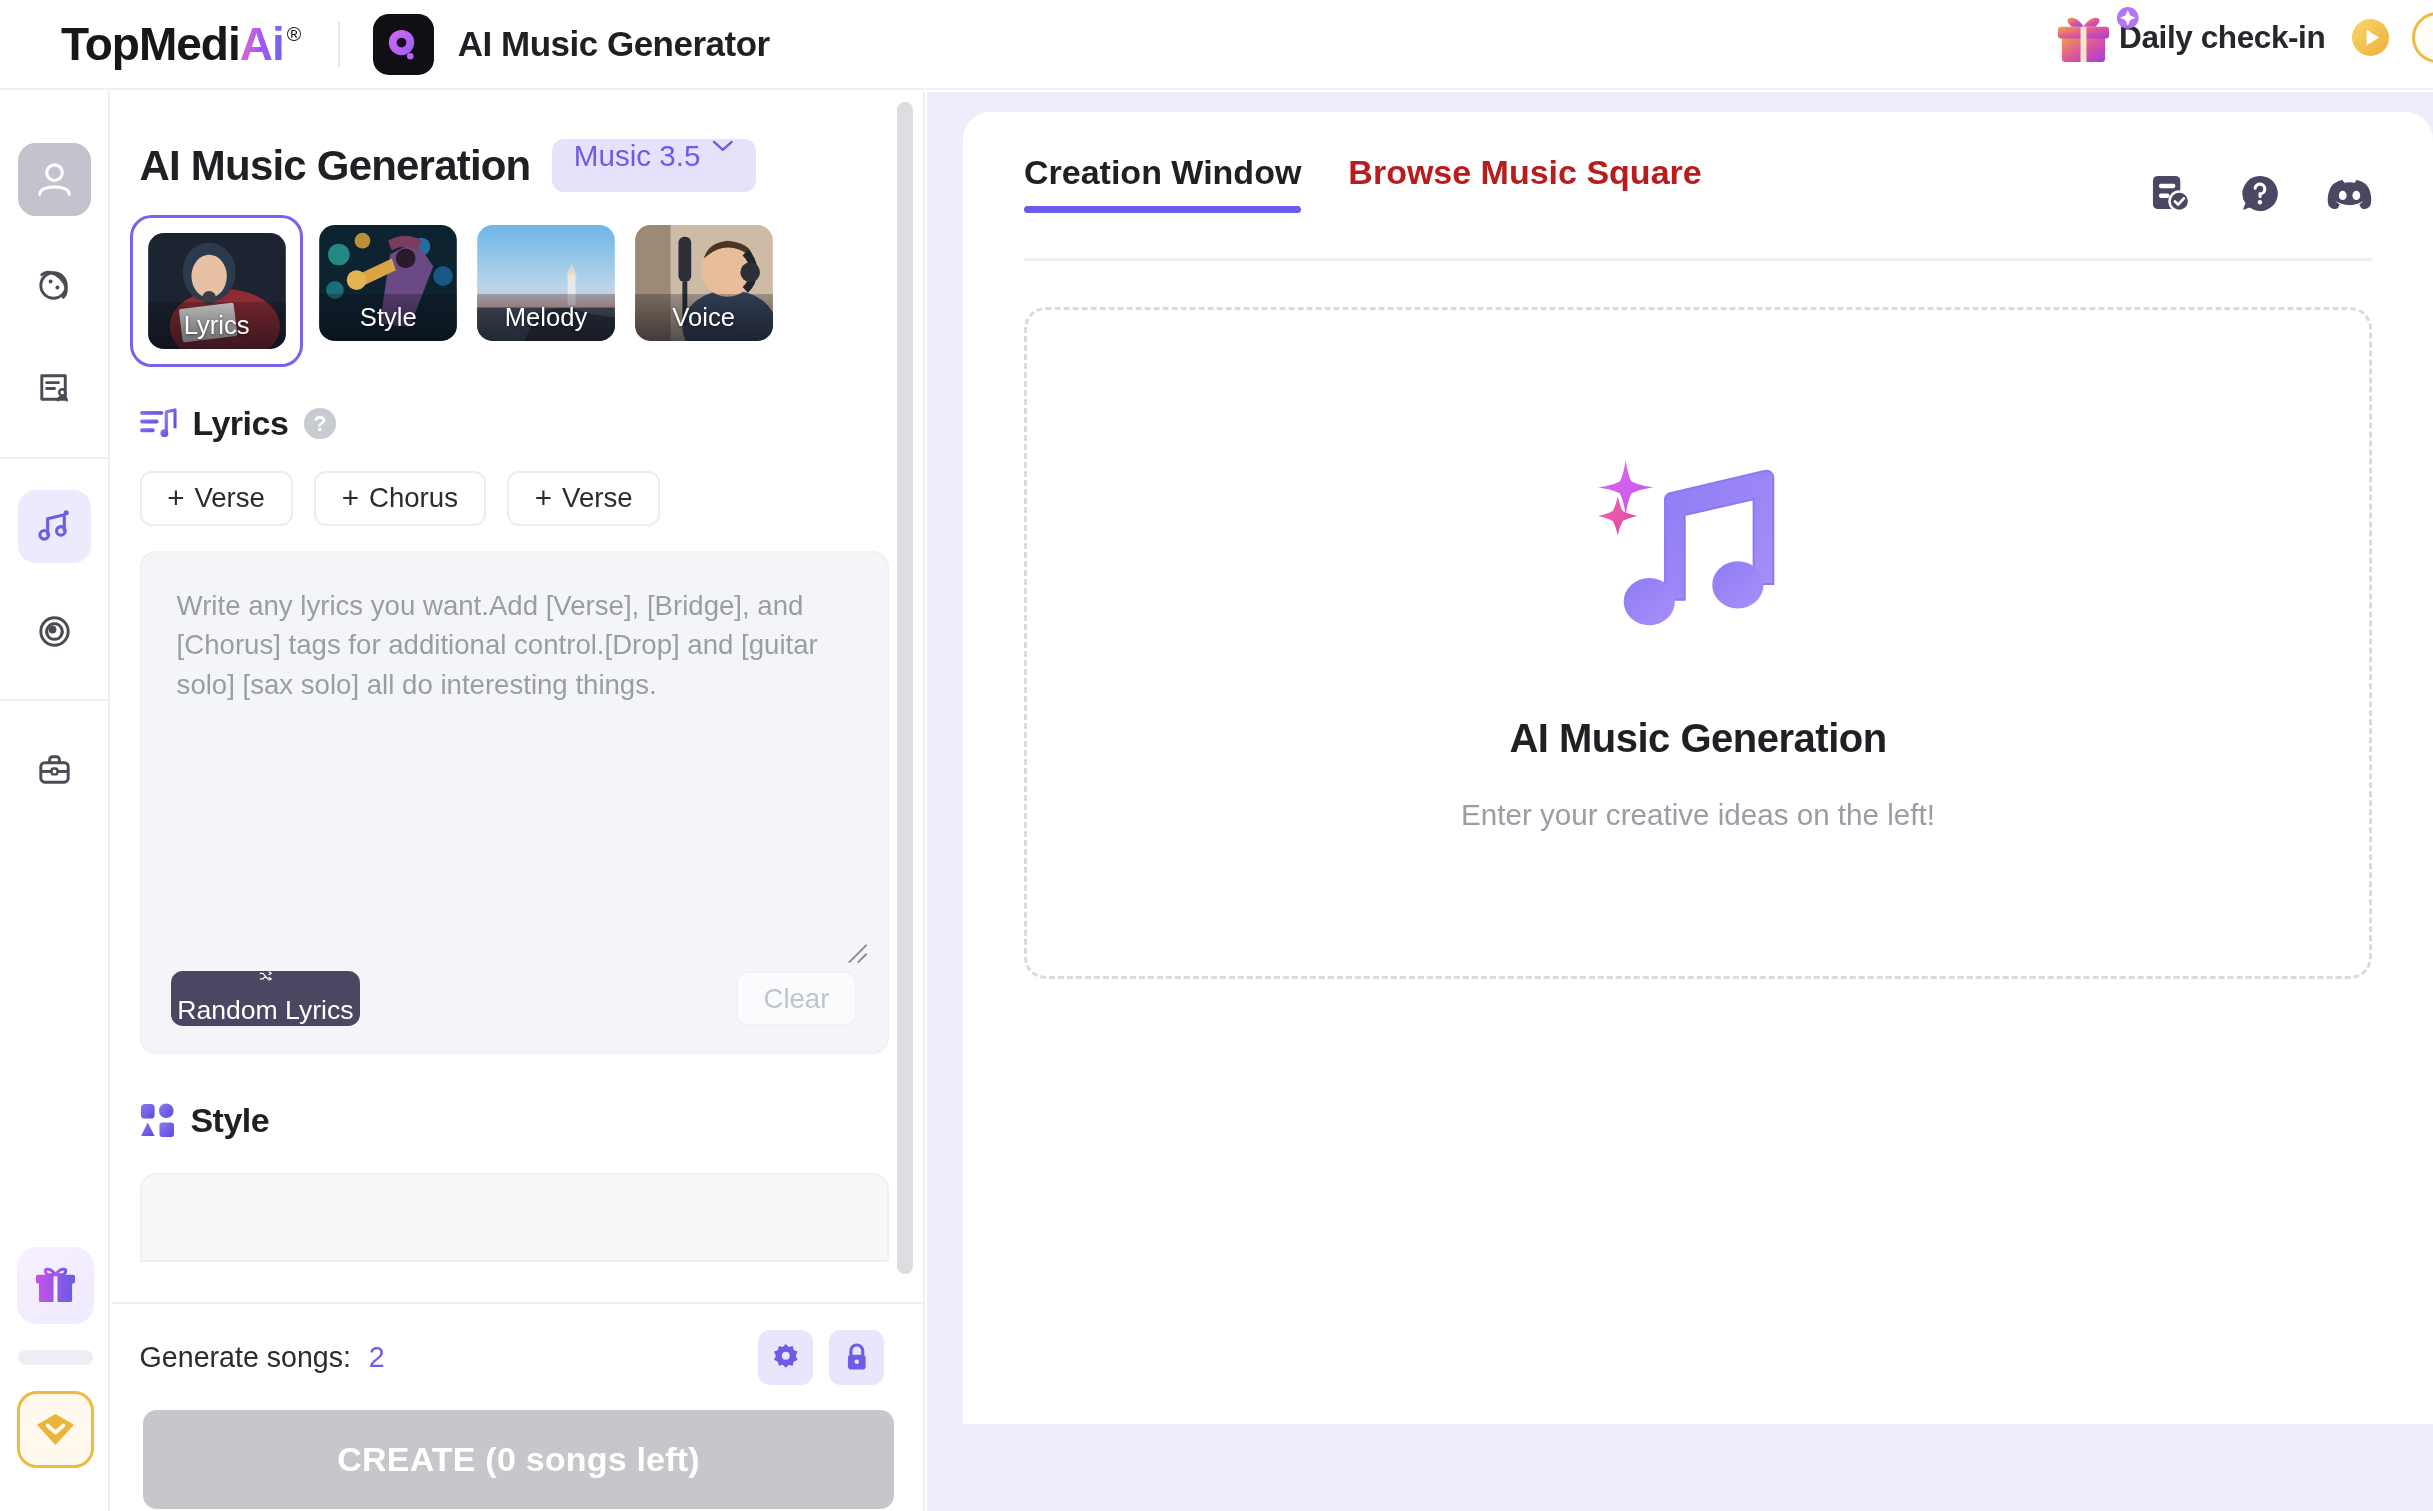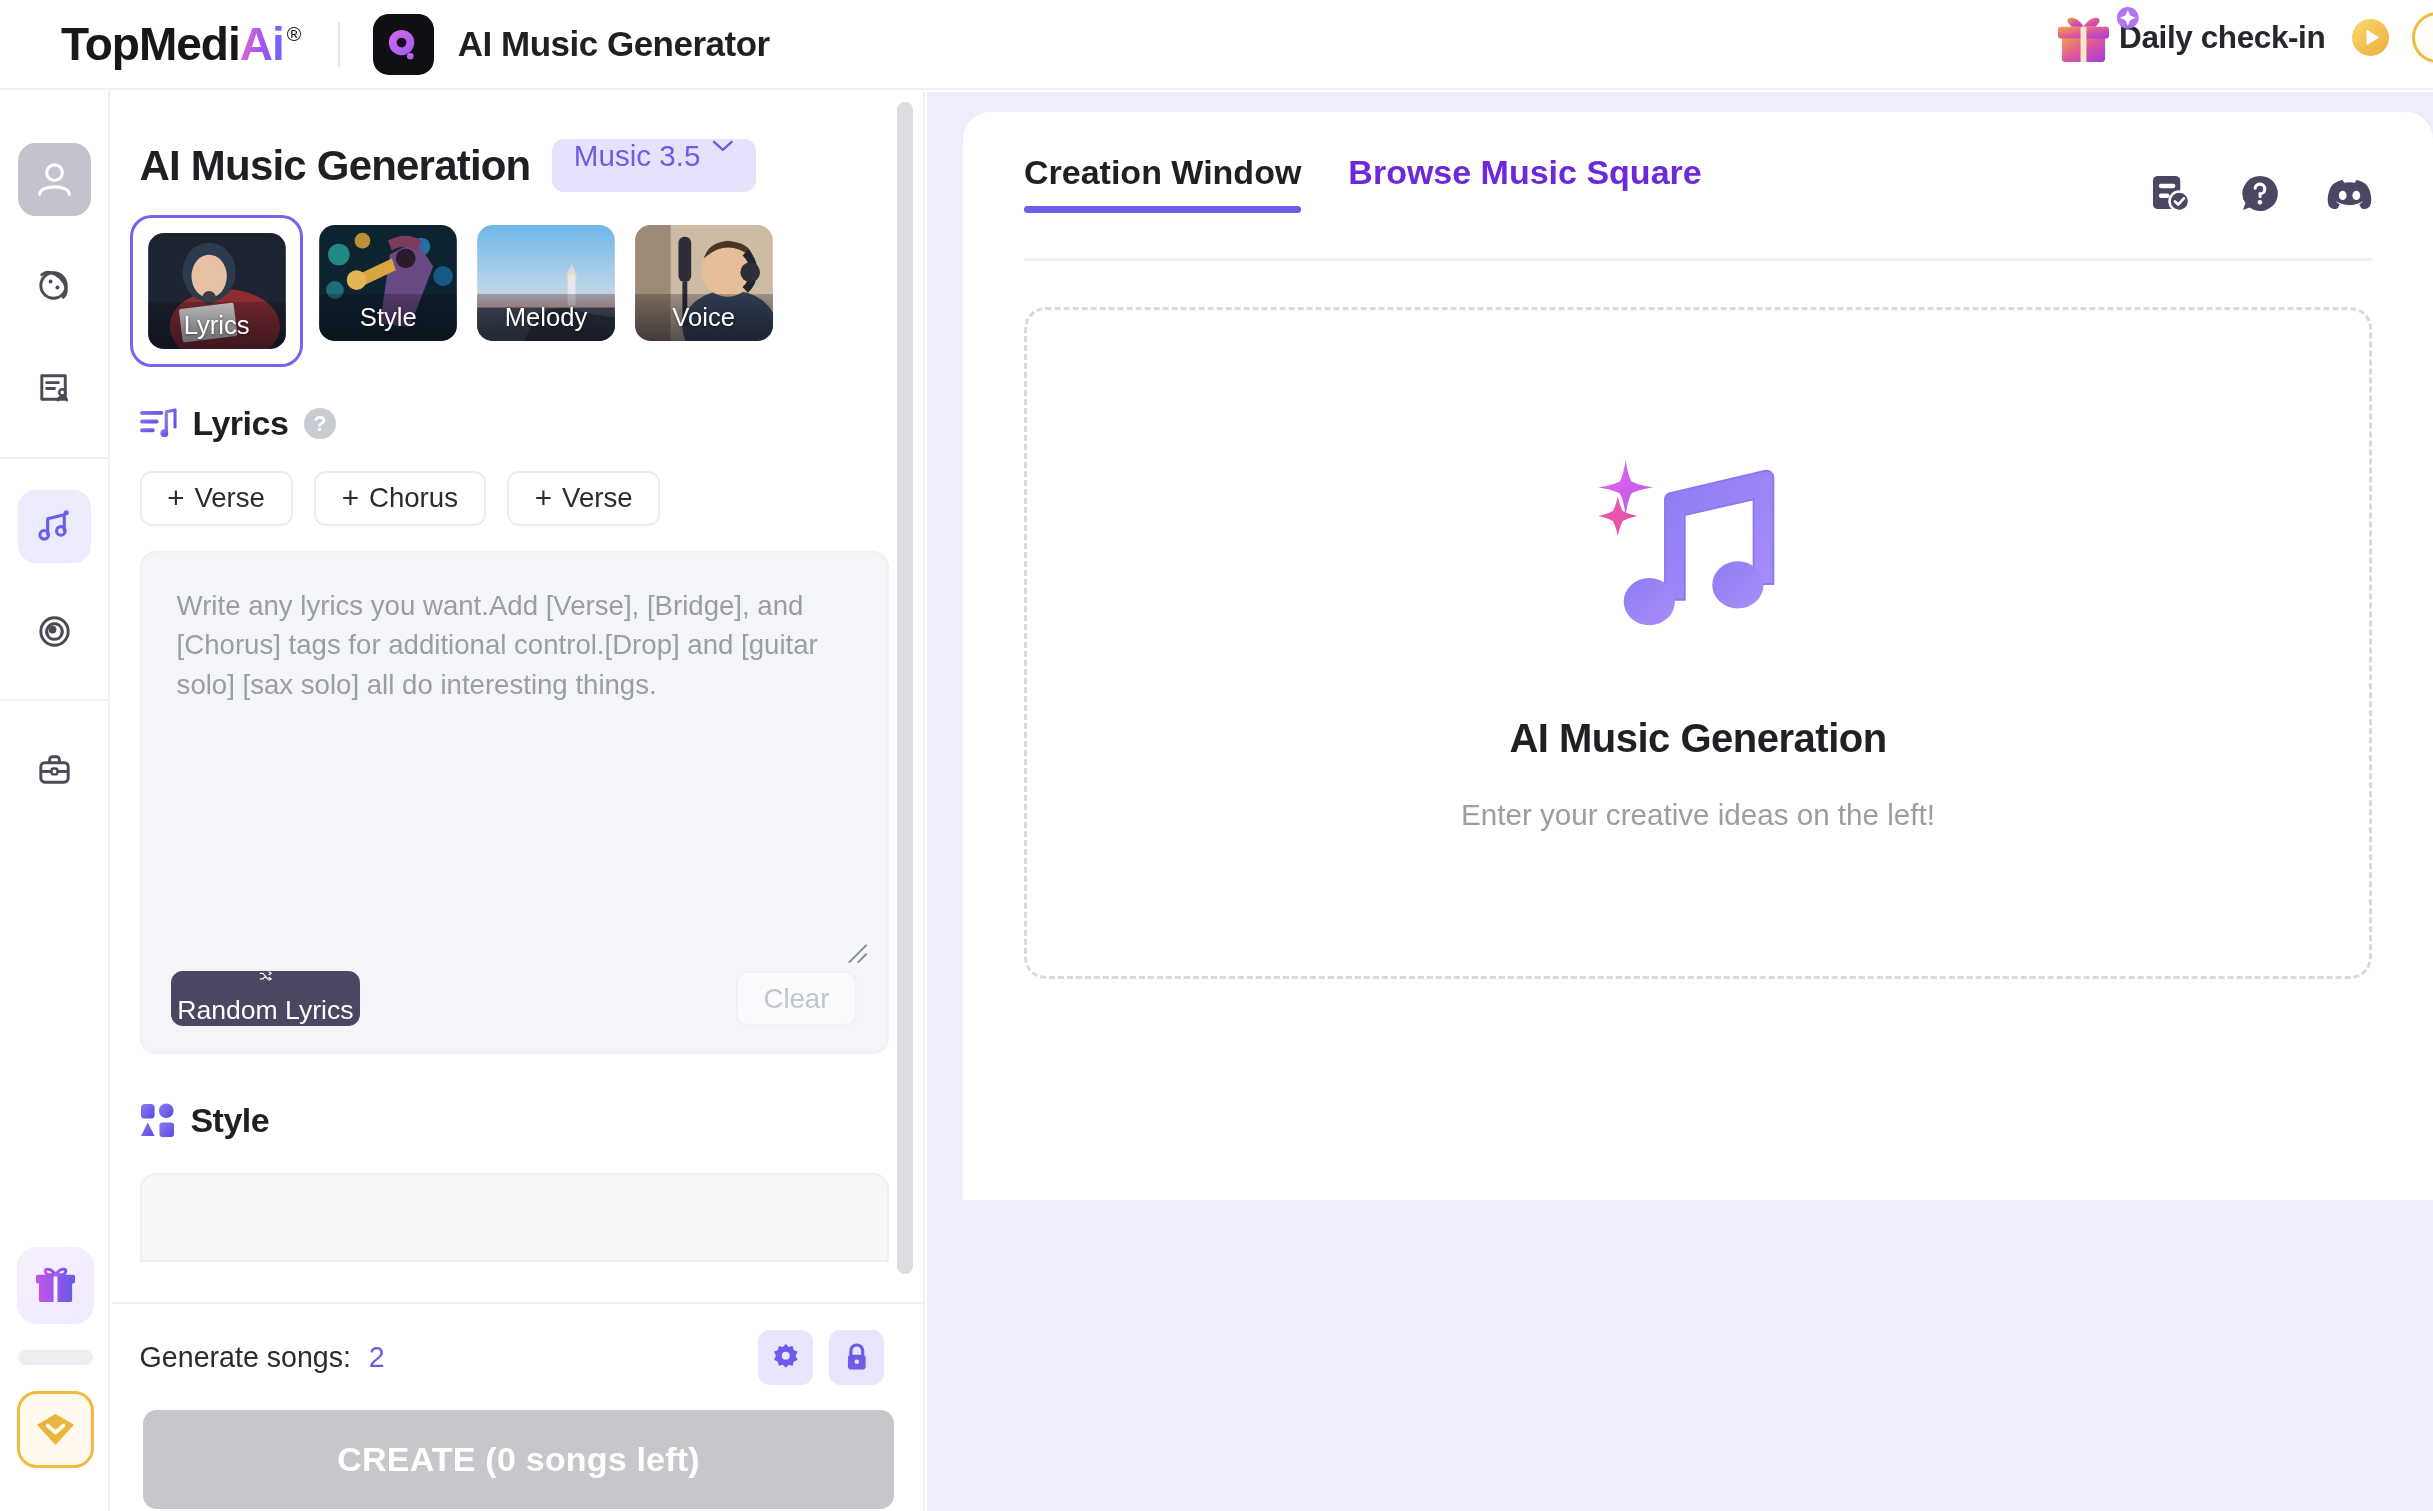--- a/index.html
+++ b/index.html
@@ -222,27 +222,27 @@
     background: #dcdde1; cursor: pointer;
   }
 
   
   .right-area {
     position: absolute; left: 927px; top: 92px;
     width: 1506px; height: 1419px; background: #eeeefb;
   }
   .right-card {
     position: absolute; left: 36px; top: 19.7px;
-    width: 1470px; height: 1088px;
+    width: 1470px; height: 1312px;
     background: #ffffff; border-radius: 27.6px 27.6px 0 0;
   }
   .tabs-row {
     display: flex; align-items: flex-end; margin: 41px 0 0 61px; gap: 47px;
   }
-  .tab { font-size: 34px; font-weight: 700; color: #6d28d9; cursor: pointer; padding-bottom: 21.7px; position: relative; }
+  .tab { font-size: 34px; font-weight: 700; color: #b91c1c; cursor: pointer; padding-bottom: 21.7px; position: relative; }
   .tab.active { color: #1f2024; }
   .tab.active::after {
     content: ""; position: absolute; left: 0; right: 0; bottom: 0;
     height: 6.9px; background: #6d5ce7; border-radius: 3.9px;
   }
   .tabs-underline {
     position: absolute; left: 61px; right: 61px; top: 146px;
     height: 3px; background: #eef0f4;
   }
   .panel-icons {

